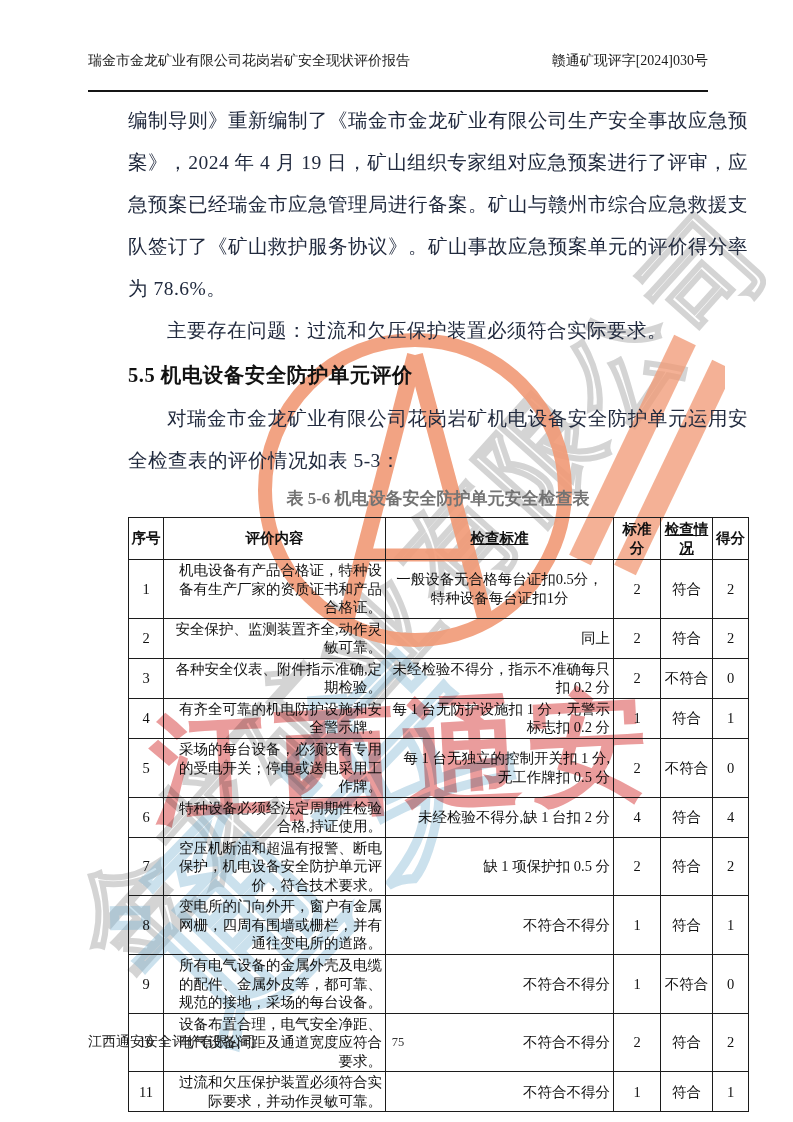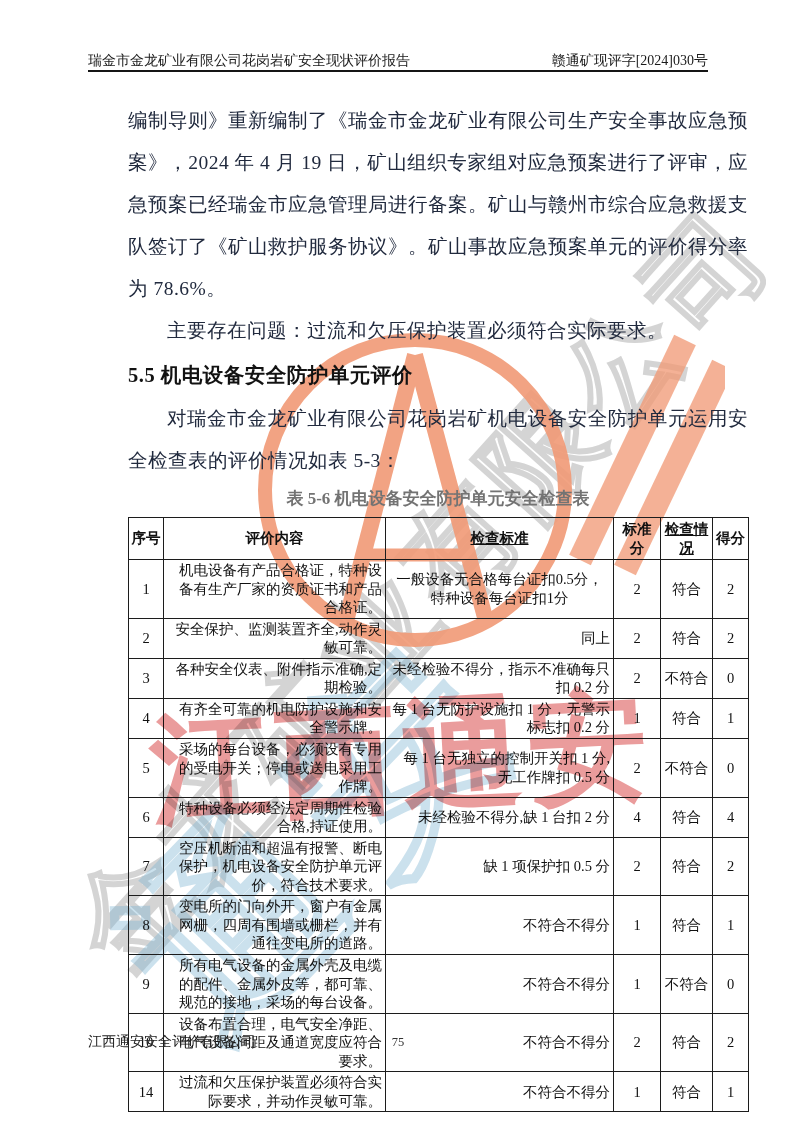--- a/index.html
+++ b/index.html
@@ -7,21 +7,21 @@
     position:relative; width:793px; height:1122px; margin:0 auto;
     background:#ffffff; overflow:hidden;
     font-family:"Liberation Serif","DejaVu Serif",serif;
   }
 
   
   .header {
     position:absolute; top:52px; left:88px; width:620px; z-index:4;
     display:flex; justify-content:space-between; align-items:flex-end;
     font-size:14px; color:#1a1a1a;
-    border-bottom:2px solid #151515; padding-bottom:0;
+    border-bottom:2px solid #151515; padding-bottom:20px;
   }
 
   
   .content { position:absolute; top:100px; left:88px; width:620px; z-index:2;margin-left:40px; }
   p.body {
     margin:0; font-size:19.5px; line-height:42px;
     text-align:justify; color:#212a3e; letter-spacing:.5px;
   }
   .indent { text-indent:2em; }
   h2.h55 {
@@ -201,21 +201,21 @@
           </tr>
       <tr>
             <td class="c0">10</td>
             <td class="c1">设备布置合理，电气安全净距、电气设备间距及通道宽度应符合要求。</td>
             <td class="c2">不符合不得分</td>
             <td class="c3">2</td>
             <td class="c4">符合</td>
             <td class="c5">2</td>
           </tr>
       <tr>
-            <td class="c0">14</td>
+            <td class="c0">11</td>
             <td class="c1">过流和欠压保护装置必须符合实际要求，并动作灵敏可靠。</td>
             <td class="c2">不符合不得分</td>
             <td class="c3">1</td>
             <td class="c4">符合</td>
             <td class="c5">1</td>
           </tr>
 
     </tbody>
       </table>
   </div>

